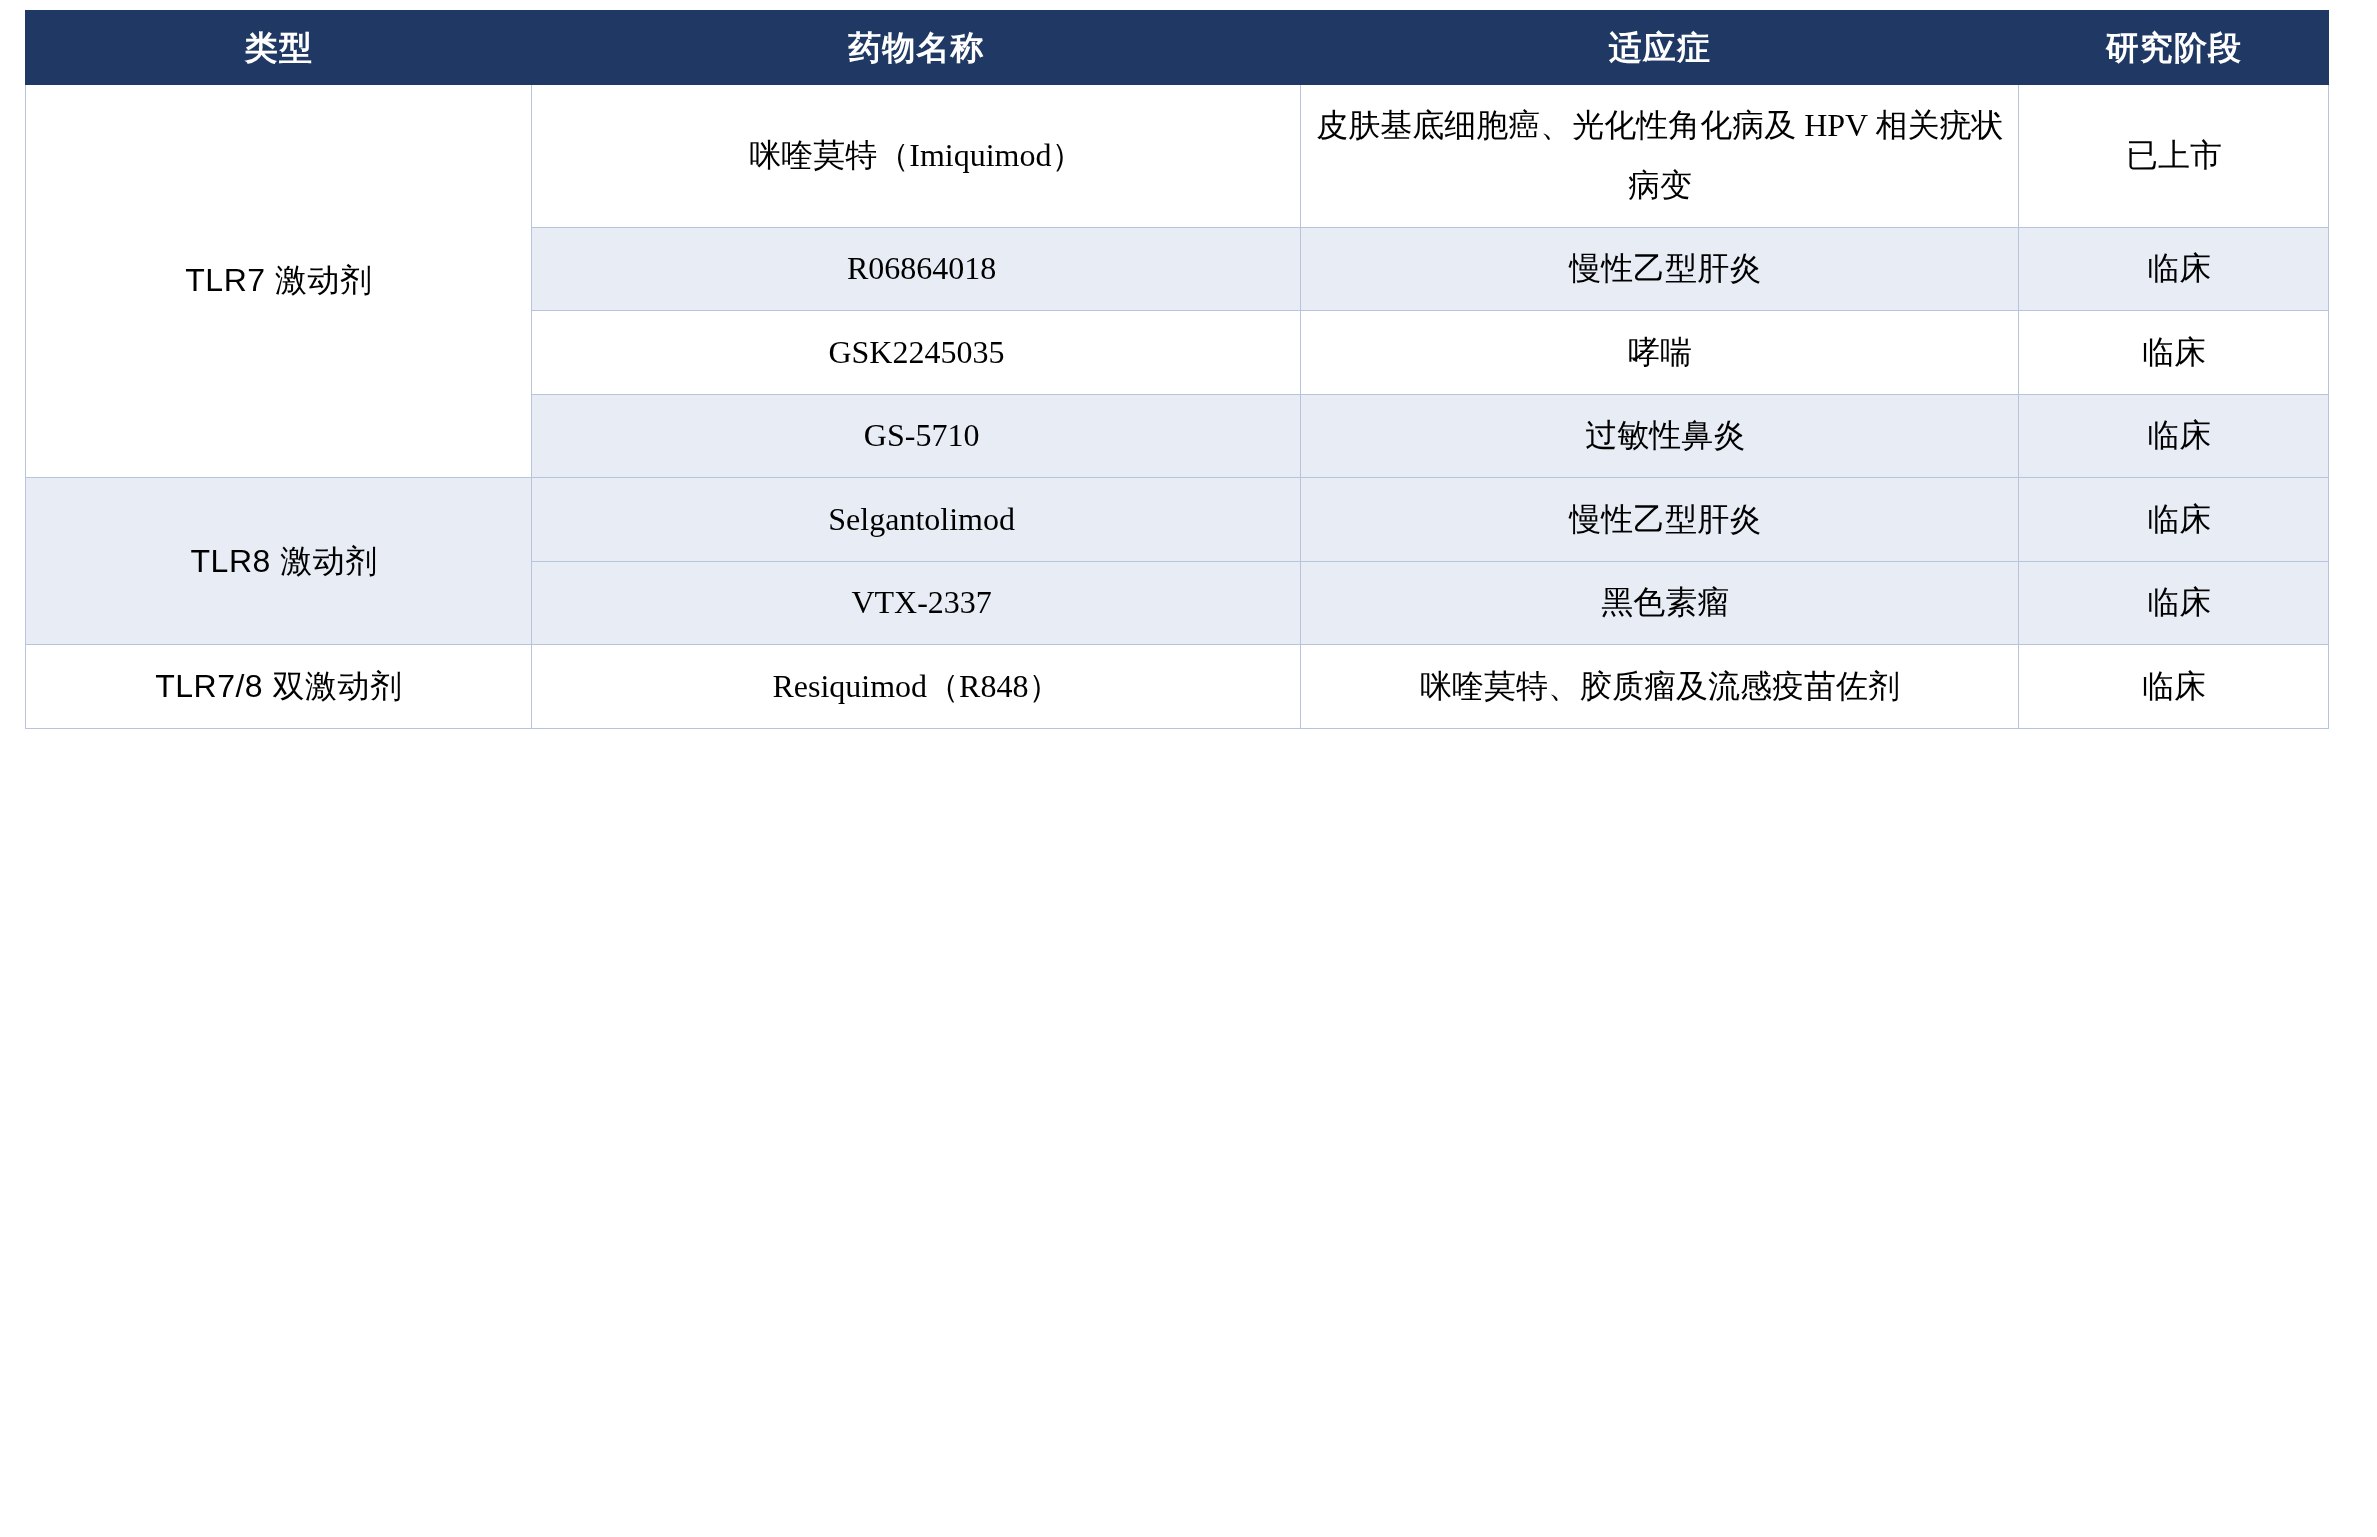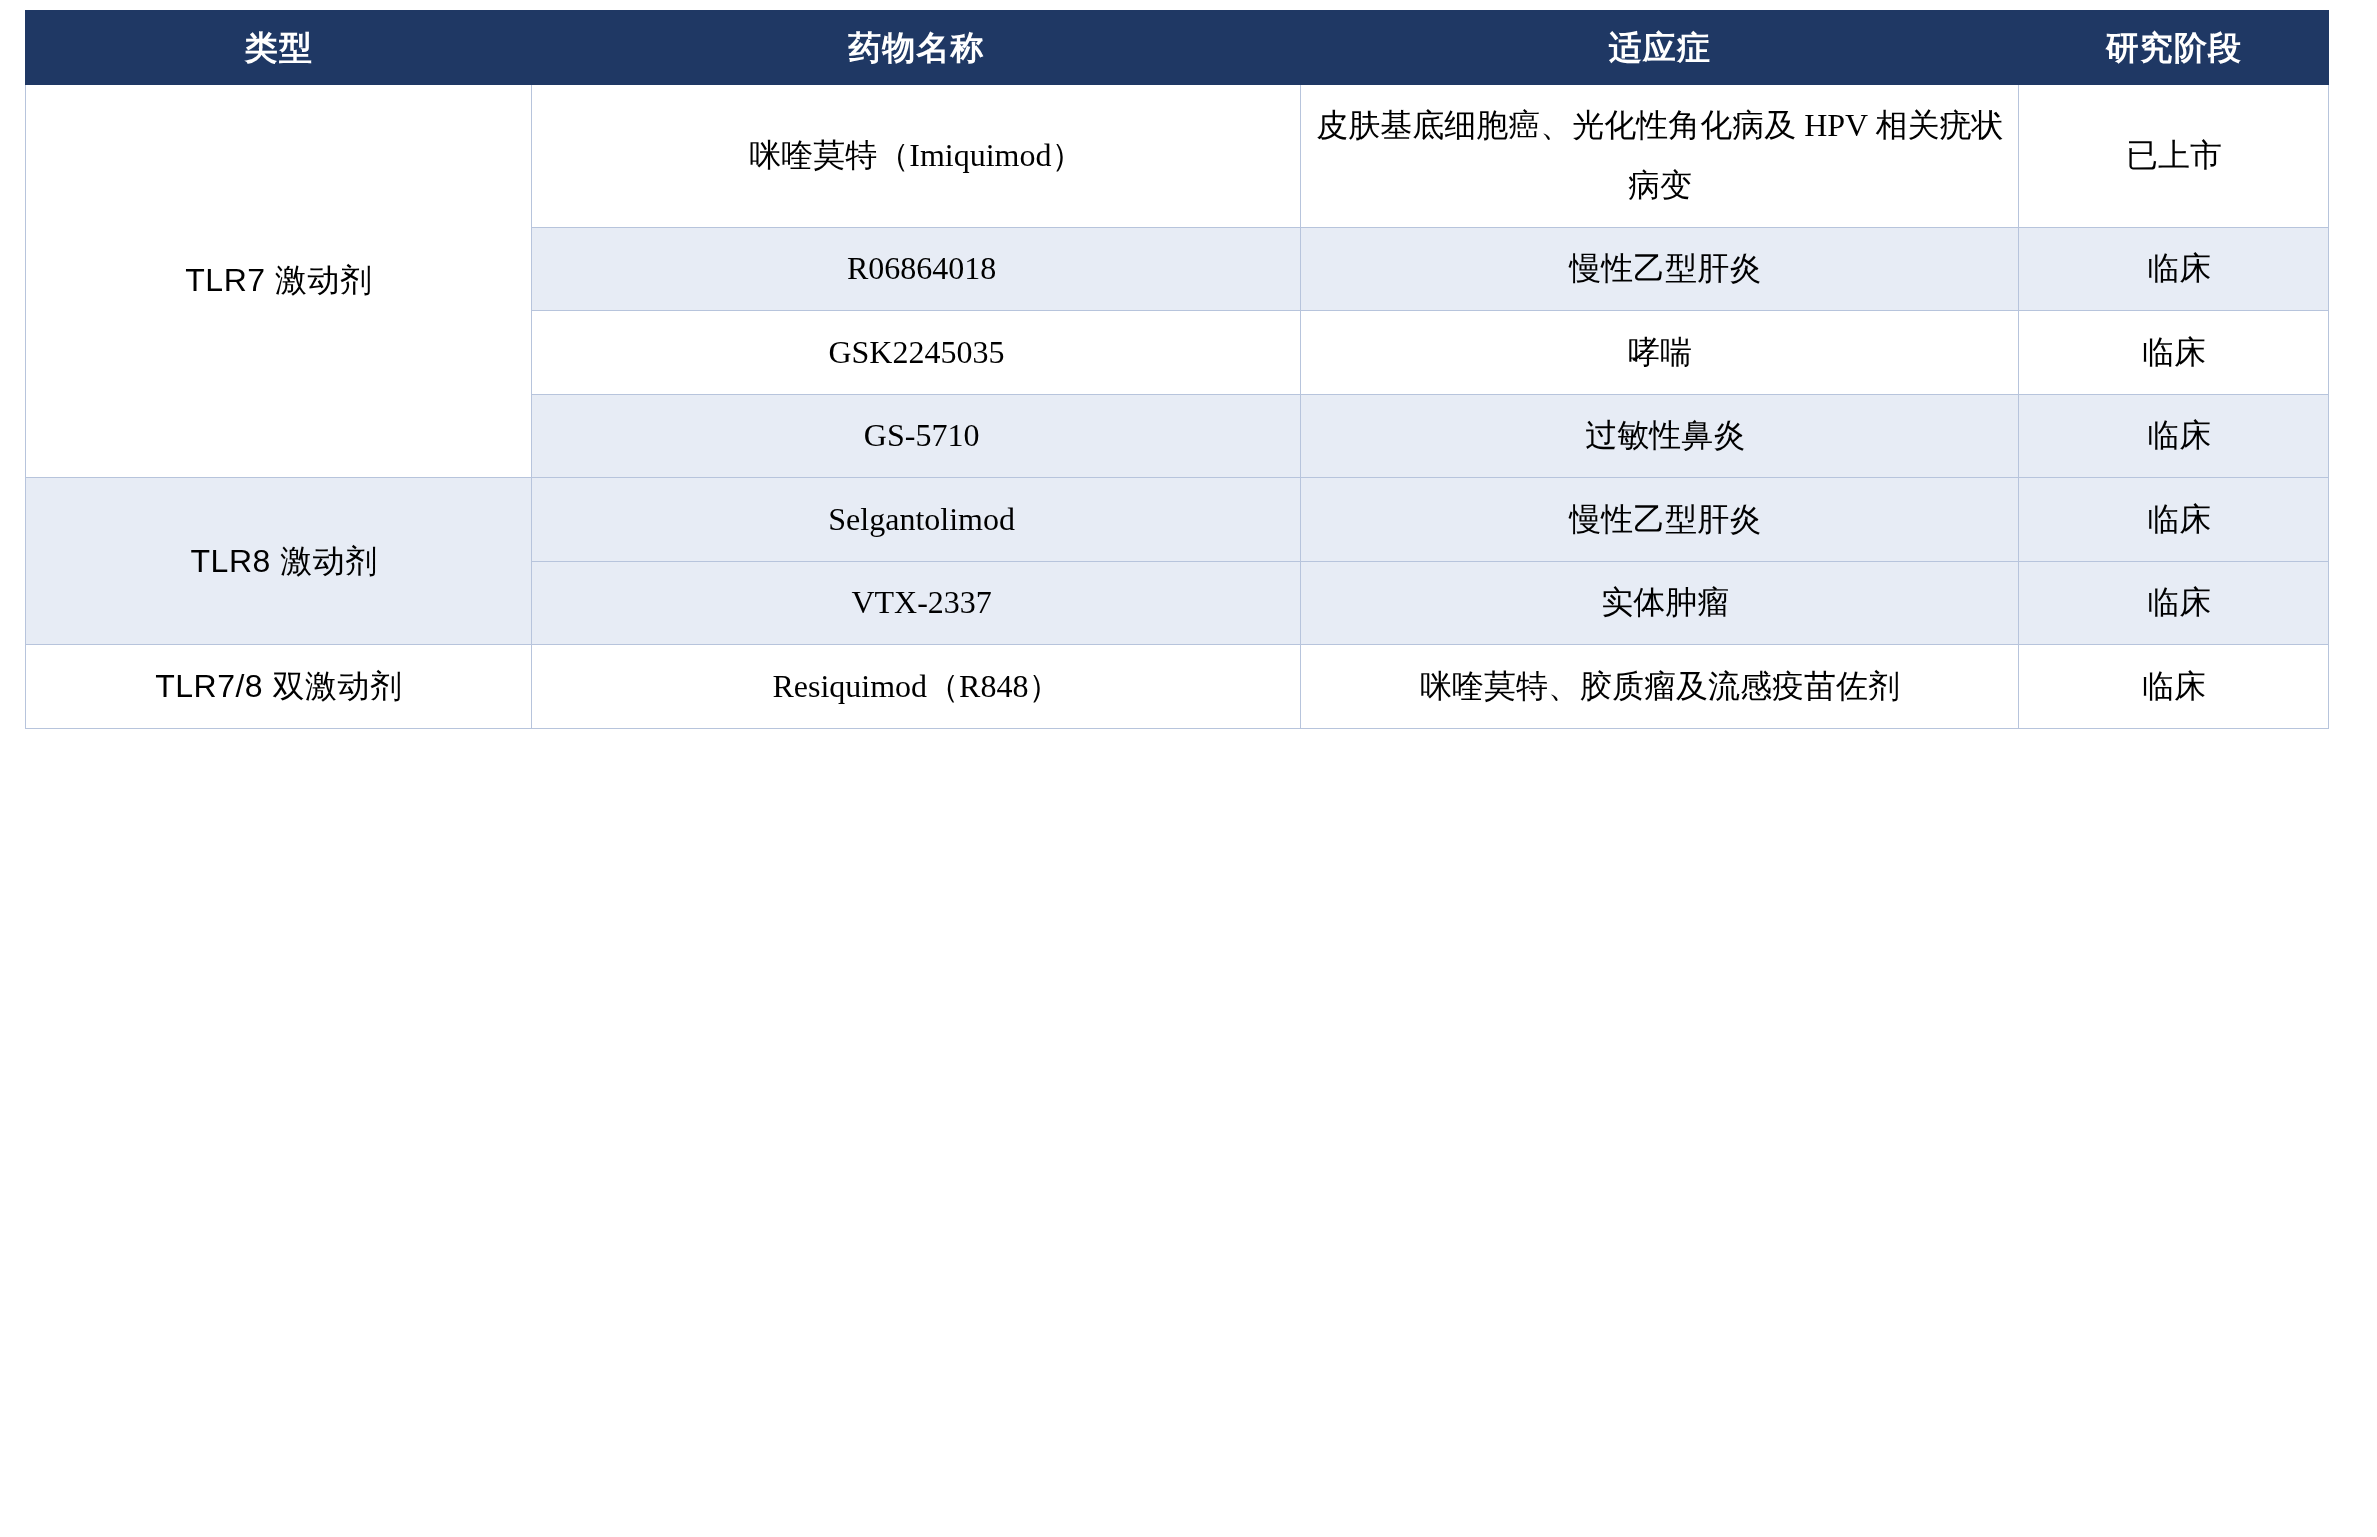--- a/index.html
+++ b/index.html
@@ -110,21 +110,21 @@
       </tr>
 
       <tr class="shade">
         <td class="type-cell shade-cell" rowspan="2">TLR8 激动剂</td>
         <td>Selgantolimod</td>
         <td>慢性乙型肝炎</td>
         <td>临床</td>
       </tr>
       <tr class="shade">
         <td>VTX-2337</td>
-        <td>实体肿瘤</td>
+        <td>黑色素瘤</td>
         <td>临床</td>
       </tr>
 
       <tr class="plain">
         <td class="type-cell plain-cell">TLR7/8 双激动剂</td>
         <td class="plain-cell">Resiquimod（R848）</td>
         <td class="plain-cell">咪喹莫特、胶质瘤及流感疫苗佐剂</td>
         <td class="plain-cell">临床</td>
       </tr>
 

